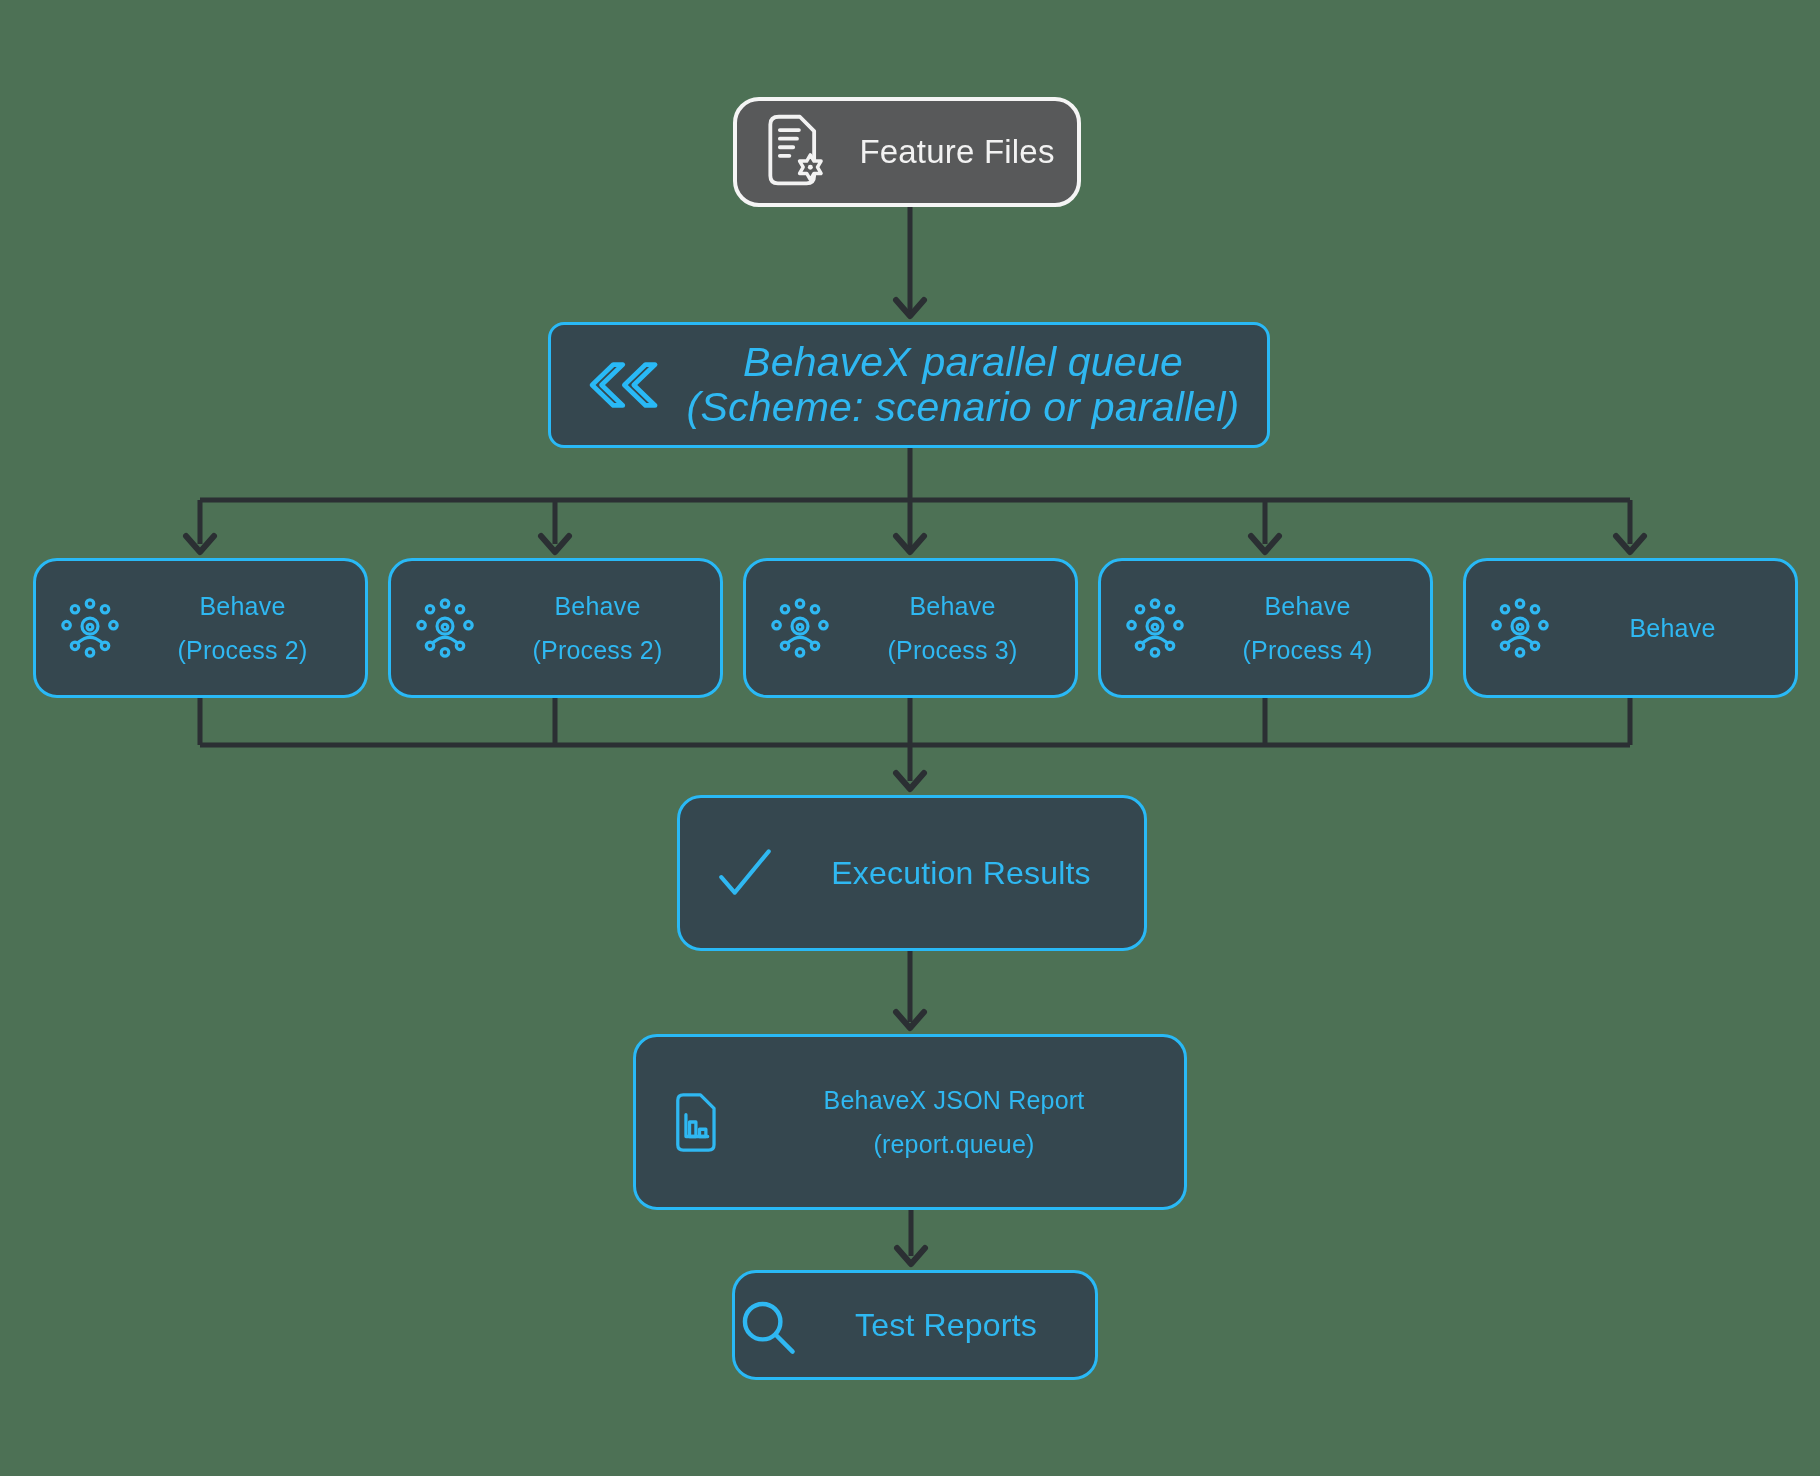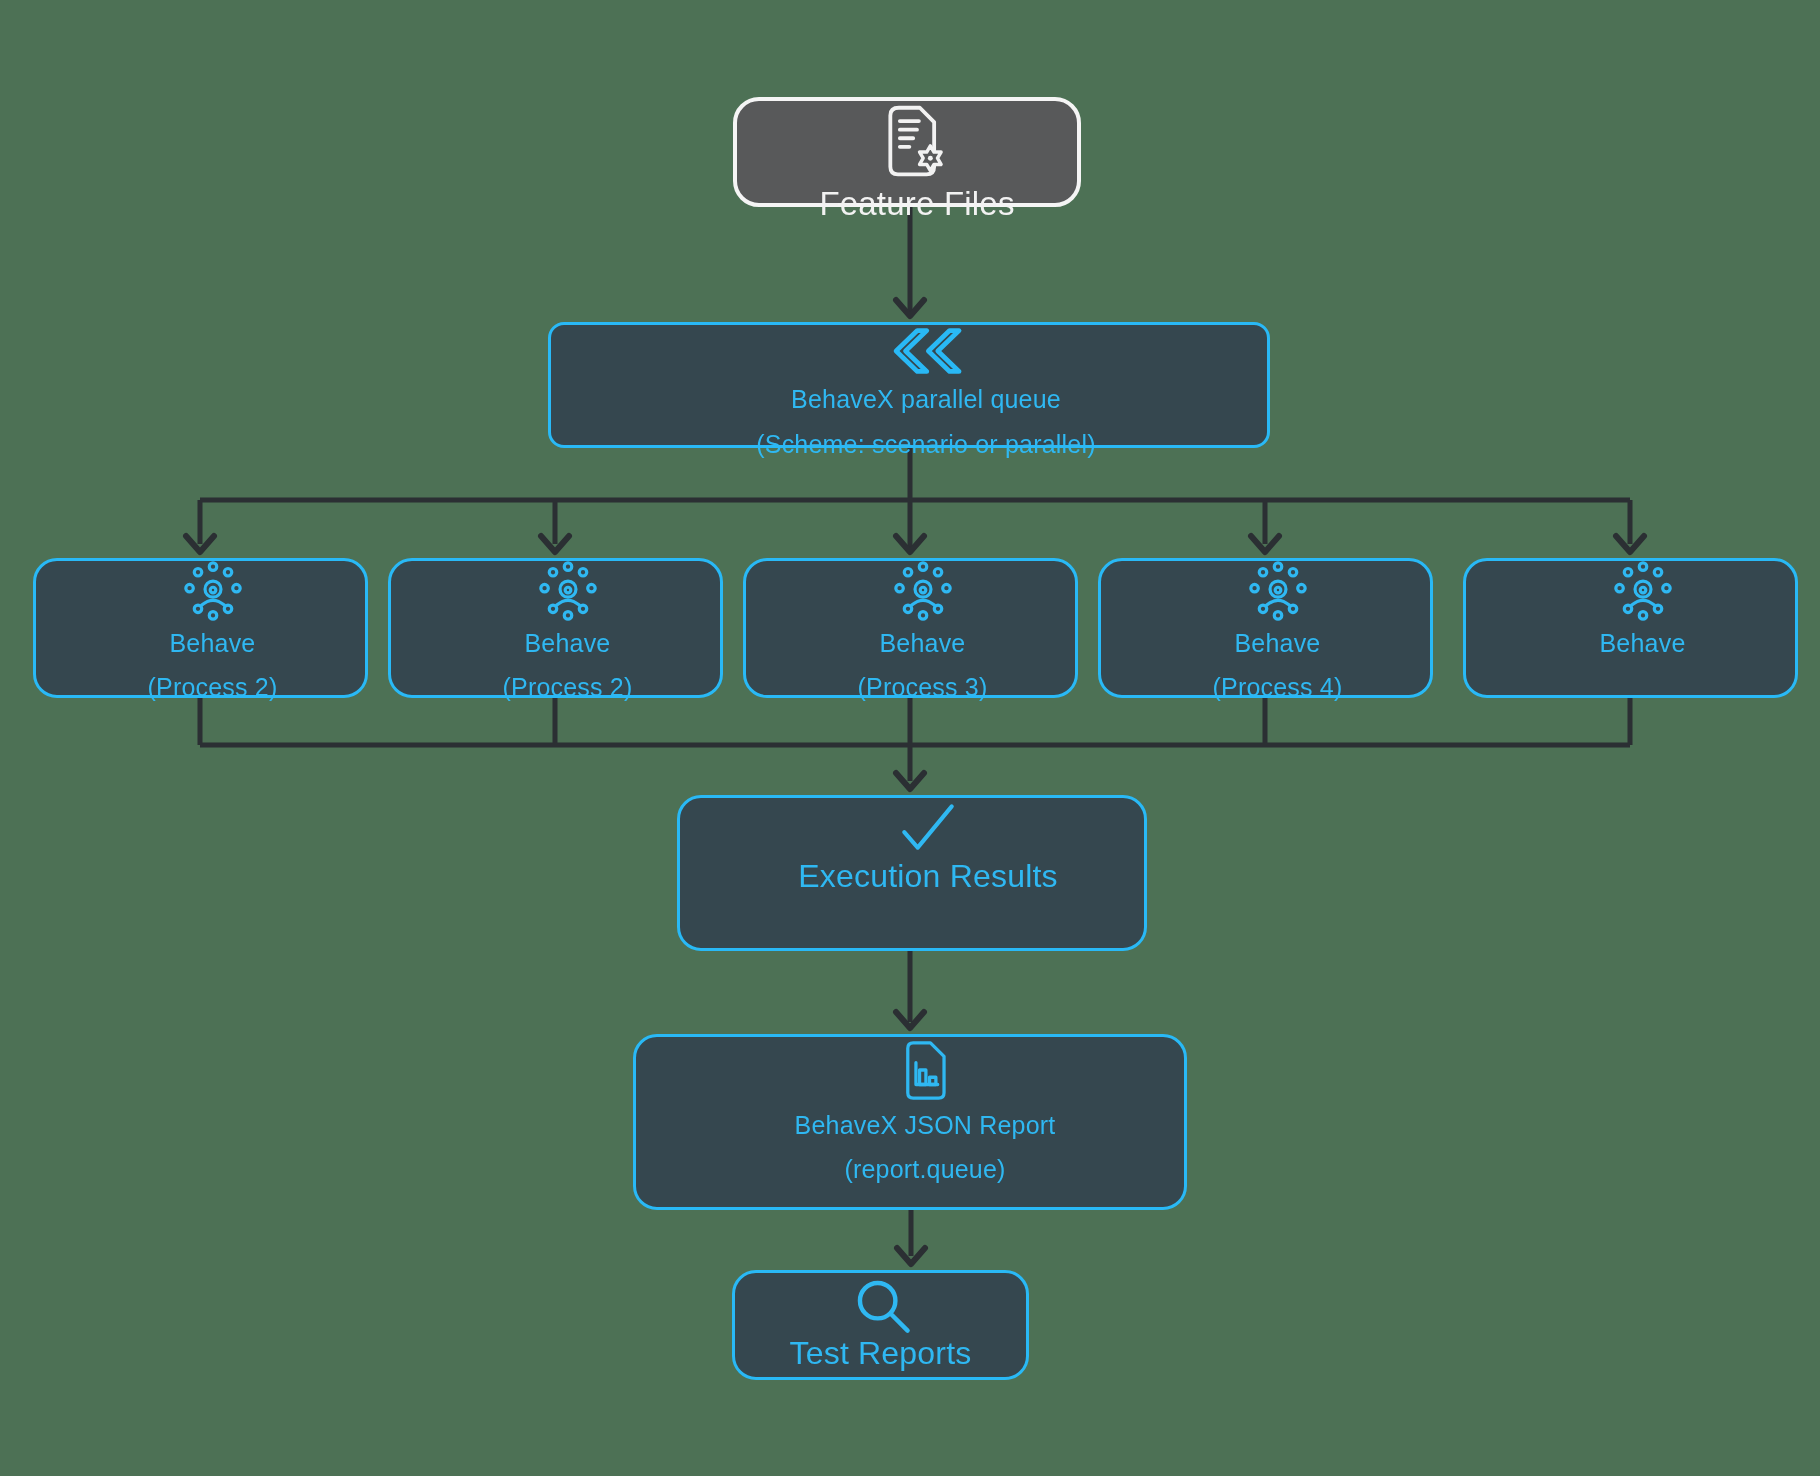--- a/index.html
+++ b/index.html
@@ -15,31 +15,31 @@
   html,body{margin:0;padding:0;background:var(--green);}
   .canvas{
     position:relative;width:1820px;height:1476px;background:var(--green);
     font-family:"Liberation Sans",sans-serif;overflow:hidden;
   }
   .connectors{position:absolute;left:0;top:0;width:1820px;height:1476px;}
   .wire{stroke:var(--wire);stroke-width:5;fill:none;}
   .head{stroke:var(--wire);stroke-width:6;fill:none;stroke-linecap:round;stroke-linejoin:round;}
   .node{
     position:absolute;box-sizing:border-box;display:flex;align-items:center;
-    background:var(--fill);border:3.5px solid var(--border);border-radius:24px;flex-direction:column;
+    background:var(--fill);border:3.5px solid var(--border);border-radius:24px;
   }
   .icon{flex:0 0 auto;display:flex;align-items:center;justify-content:center;}
   .txt{flex:1;text-align:center;color:var(--text);font-weight:500;letter-spacing:.2px;}
   .txt .l{display:block;}
   .two .txt{font-size:25px;line-height:44px;}
   .one .txt{font-size:32px;}
   .start{background:var(--start-fill);border:4px solid var(--start-border);border-radius:26px;}
   .start .txt{color:var(--start-text);font-size:33px;}
   .queue{border-radius:16px;}
-  .queue .txt{font-size:25px;line-height:45px;}
+  .queue .txt{font-size:41px;line-height:45px;font-style:italic;}
 </style>
 </head>
 <body>
 
 <div class="canvas">
 
   <svg class="connectors" viewBox="0 0 1820 1476">
     <path class="wire" d="M910 207 V312 M910 448 V548 M200 500 H1630 M200 500 V544 M555 500 V544 M1265 500 V544 M1630 500 V544 M200 698 V745 M555 698 V745 M910 698 V781 M1265 698 V745 M1630 698 V745 M200 745 H1630 M910 935 V1022 M911 1186 V1256"></path>
     <path class="head" d="M896 300 L910 316 L924 300 M186 536 L200 552 L214 536 M541 536 L555 552 L569 536 M896 536 L910 552 L924 536 M1251 536 L1265 552 L1279 536 M1616 536 L1630 552 L1644 536 M896 773 L910 789 L924 773 M896 1012 L910 1028 L924 1012 M897 1248 L911 1264 L925 1248"></path>
   </svg>
@@ -195,21 +195,21 @@
         <rect x="26" y="36" width="7" height="16"></rect>
         <rect x="37" y="44" width="7" height="8"></rect>
       </svg>
     </span>
     <span class="txt">
       <span class="l">BehaveX JSON Report</span>
       <span class="l">(report.queue)</span>
     </span>
   </div>
 
-  <div class="node one" style="left:732px;top:1270px;width:297px;height:110px;">
+  <div class="node one" style="left:732px;top:1270px;width:366px;height:110px;">
     <span class="icon">
       <svg width="62" height="62" viewBox="0 0 56 56" fill="none" stroke="#2fb8f2" stroke-width="4" stroke-linecap="round">
         <circle cx="25" cy="25" r="16"></circle>
         <path d="M37 37 L52 52"></path>
       </svg>
     </span>
     <span class="txt">Test Reports</span>
   </div>
 
 </div>

